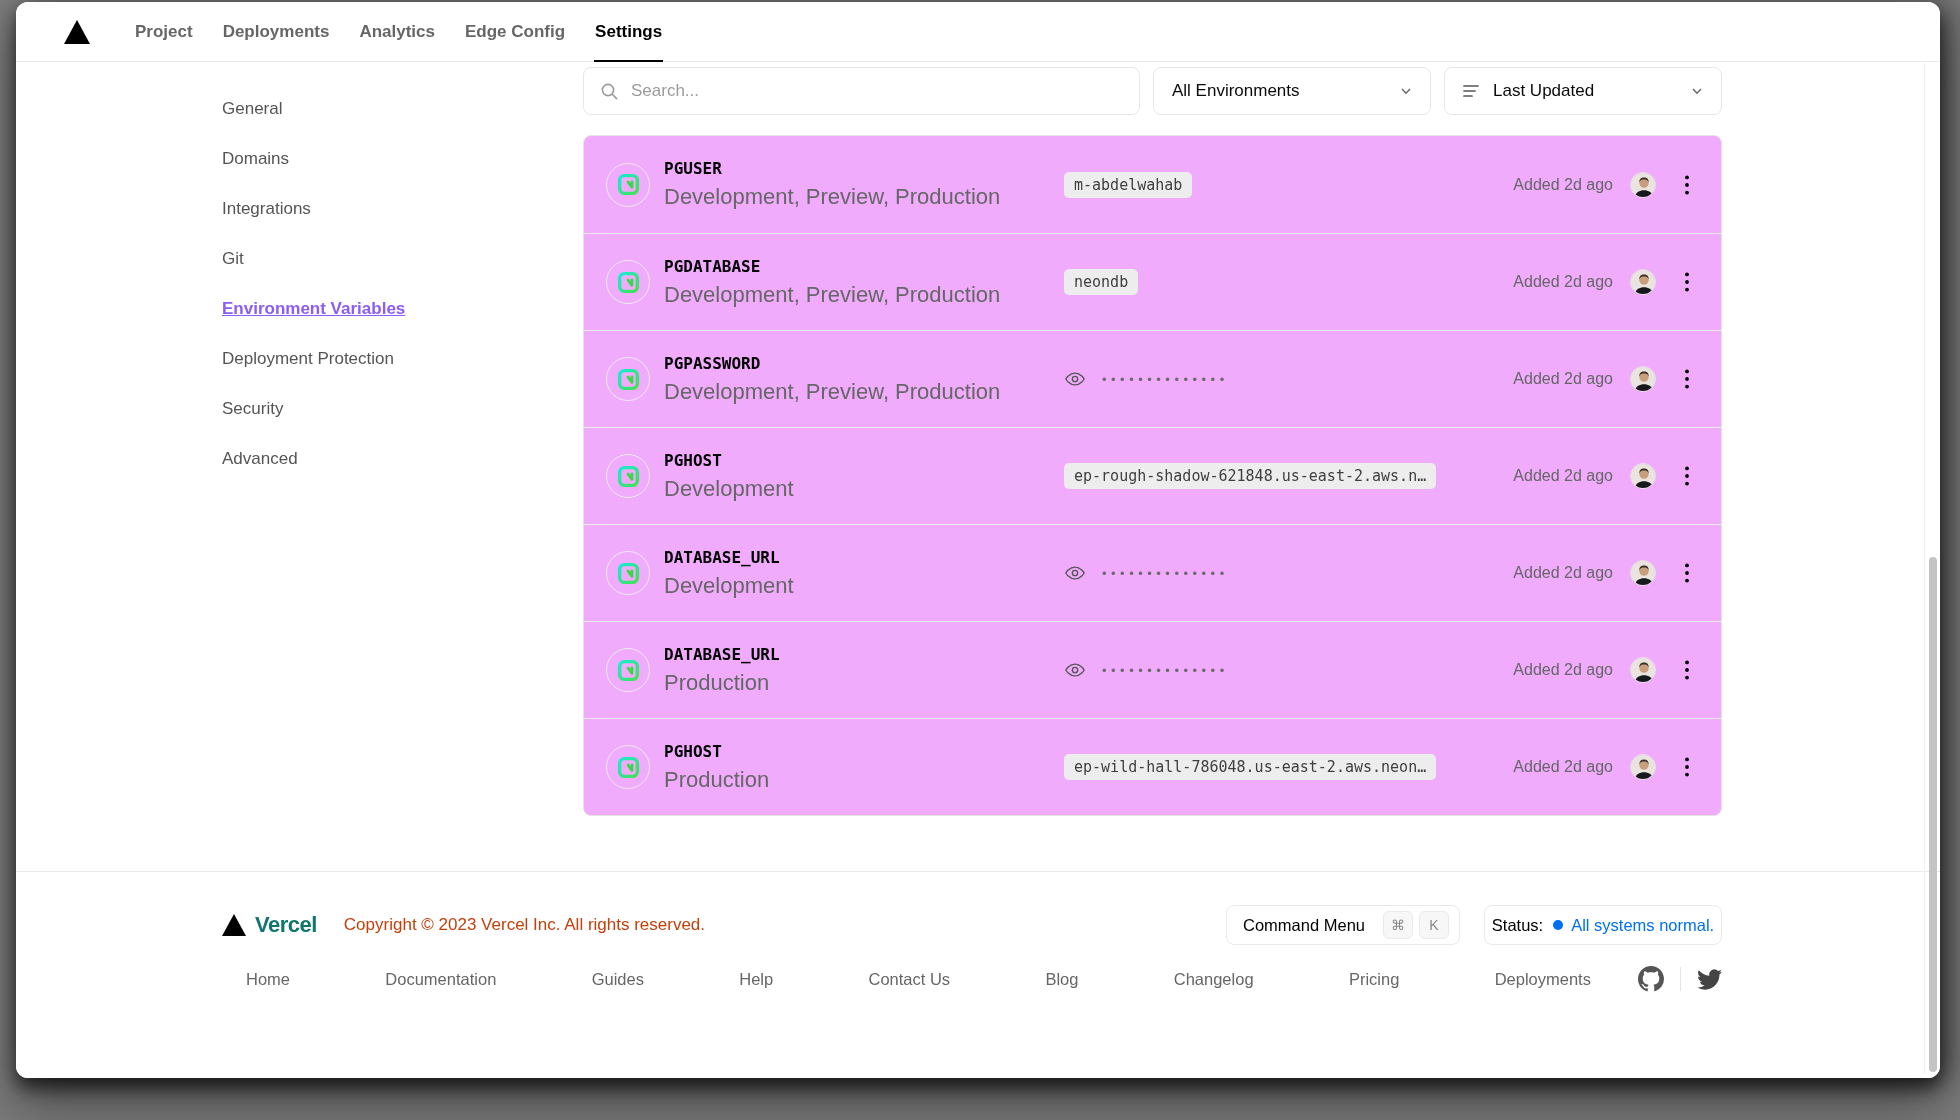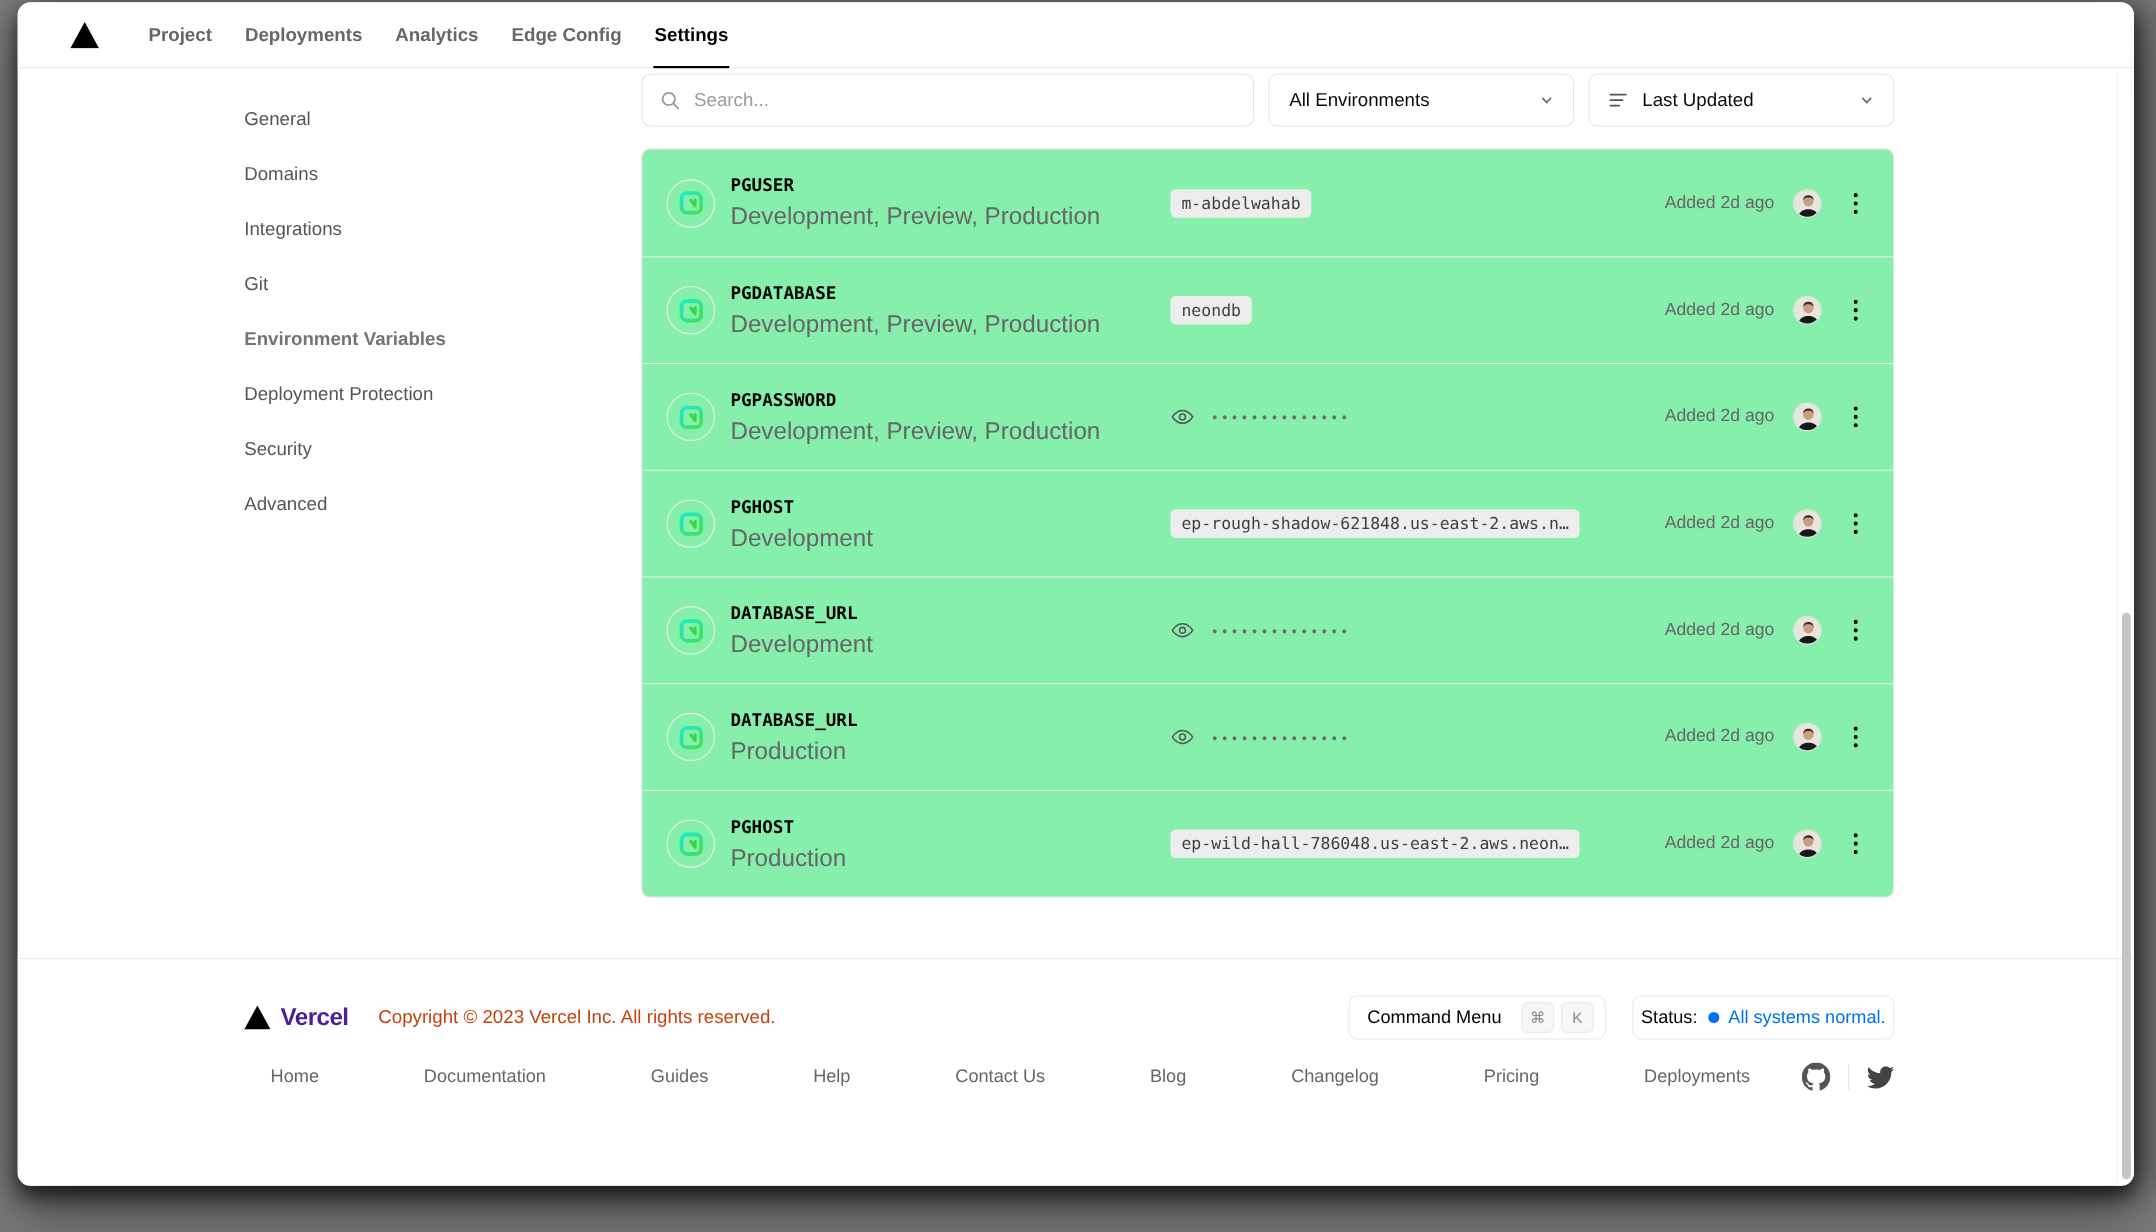--- a/index.html
+++ b/index.html
@@ -18,54 +18,54 @@
   .topnav .logo { width:26px; height:24px; display:flex; align-items:center; margin-right:30px; cursor:pointer; }
   .navlinks { display:flex; height:100%;font-weight:bold; }
   .navlink { display:flex; align-items:center; height:100%; padding:0 15px; font-size:17px; color:#666; position:relative; cursor:pointer; }
   .navlink.active { color:#000; }
   .navlink.active::after { content:""; position:absolute; left:14px; right:14px; bottom:-1px; height:2px; background:#000; }
 
   
   .content { display:flex; padding-left:206px; }
   .sidebar { width:361px; padding-top:22px; }
   .sideitem { height:50px; display:flex; align-items:center; font-size:17px; color:#555; cursor:pointer; }
-  .sideitem.active { color:#737373; font-weight:bold; }
+  .sideitem.active { color:#8b5cf6; font-weight:bold;text-decoration:underline; }
 
   .main { width:1139px; padding-top:5px; }
   .toolbar { display:flex; gap:13px; height:48px; }
   .searchbox { flex:1; border:1px solid #e6e6e6; border-radius:8px; display:flex; align-items:center; padding:0 28px 0 16px; background:#fff; }
   .searchbox svg { flex:none; margin-right:12px; }
   .searchbox input { border:none; outline:none; width:100%; font-size:17px; font-family:"Liberation Sans",sans-serif; color:#000; background:transparent; }
   .searchbox input::placeholder { color:#9b9b9b; }
   .dropdown { width:278px; border:1px solid #e6e6e6; border-radius:8px; background:#fff; display:flex; align-items:center; padding:0 16px 0 18px; font-size:17px; color:#0a0a0a; cursor:pointer; font-family:"Liberation Sans",sans-serif; }
   .dropdown .grow { flex:1; text-align:left; }
   .dropdown .sorticon { margin-right:12px; display:flex; }
 
-  .envlist { margin-top:20px; border:1px solid #e4e4e4; border-radius:8px; background:#86efac; overflow:hidden; }
+  .envlist { margin-top:20px; border:1px solid #e4e4e4; border-radius:8px; background:#f0abfc; overflow:hidden; }
   .envrow { height:97px; display:flex; align-items:center; padding:0 26px 0 22px; border-top:1px solid #ececec; }
   .envrow:first-child { border-top:none; }
   .iconcircle { width:44px; height:44px; border:1px solid #ececec; border-radius:50%; display:flex; align-items:center; justify-content:center; flex:none; }
   .rowleft { width:400px; margin-left:14px; }
   .varname { font-family:"DejaVu Sans Mono", monospace; font-weight:bold; font-size:16px; color:#000; }
   .varenvs { font-size:22px; color:#666; margin-top:6px; }
   .rowvalue { flex:1; display:flex; align-items:center; min-width:0; padding-right:20px; }
   .valbadge { font-family:"DejaVu Sans Mono", monospace; font-size:15px; color:#3f3f3f; background:#ededed; border-radius:5px; padding:4px 10px; white-space:nowrap; overflow:hidden; max-width:395px; }
   .eyebtn { display:flex; align-items:center; margin-right:16px; cursor:pointer; flex:none; }
   .dots { font-size:13px; letter-spacing:4.5px; color:#6b6b6b; white-space:nowrap; }
   .rowright { flex:none; display:flex; align-items:center; }
   .added { font-size:16px; color:#666; }
   .avatar { width:26px; height:26px; border-radius:50%; overflow:hidden; margin-left:17px; flex:none; border:1px solid #e5e5e5; }
   .kebab { margin-left:23px; width:16px; height:26px; display:flex; align-items:center; justify-content:center; cursor:pointer; }
 
   
   footer { position:absolute; left:0; right:0; top:869px; bottom:0; border-top:1px solid #eaeaea; background:#fff; padding:0 218px 0 206px; }
   .footertop { margin-top:33px; display:flex; align-items:center; }
   .footlogo { display:flex; align-items:center; cursor:pointer; }
   .footlogo svg { margin-right:9px; }
-  .brandname { font-size:22px; font-weight:bold; color:#4c1d95; letter-spacing:-0.5px; }
+  .brandname { font-size:22px; font-weight:bold; color:#0f766e; letter-spacing:-0.5px; }
   .copyright { font-size:17px; color:#c2410c; margin-left:27px; }
   .pills { margin-left:auto; display:flex; gap:24px; }
   .pill { height:40px; border:1px solid #eaeaea; border-radius:8px; display:flex; align-items:center; background:#fff; }
   .cmdpill { padding:0 10px 0 16px; cursor:pointer; }
   .cmdlabel { font-size:16.5px; color:#000; margin-right:12px; }
   .keycap { width:30px; height:28px; background:#f7f7f7; border:1px solid #eaeaea; border-radius:6px; color:#888; font-size:14px; display:flex; align-items:center; justify-content:center; margin-left:6px; }
   .statuspill { width:238px; justify-content:center; cursor:pointer; }
   .statuslabel { font-size:16.5px; color:#000; }
   .statusdot { width:10px; height:10px; border-radius:50%; margin:0 8px 0 10px; }
   .statusvalue { font-size:16.5px; }

